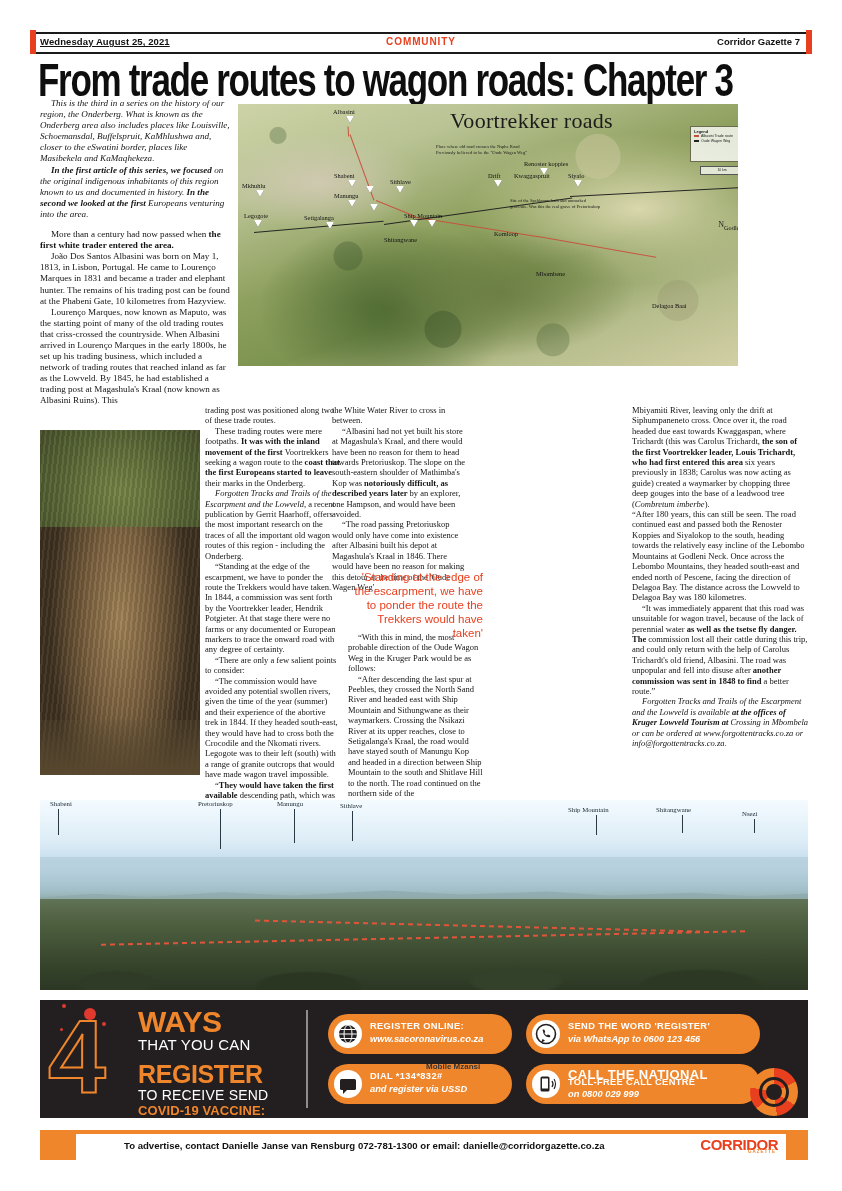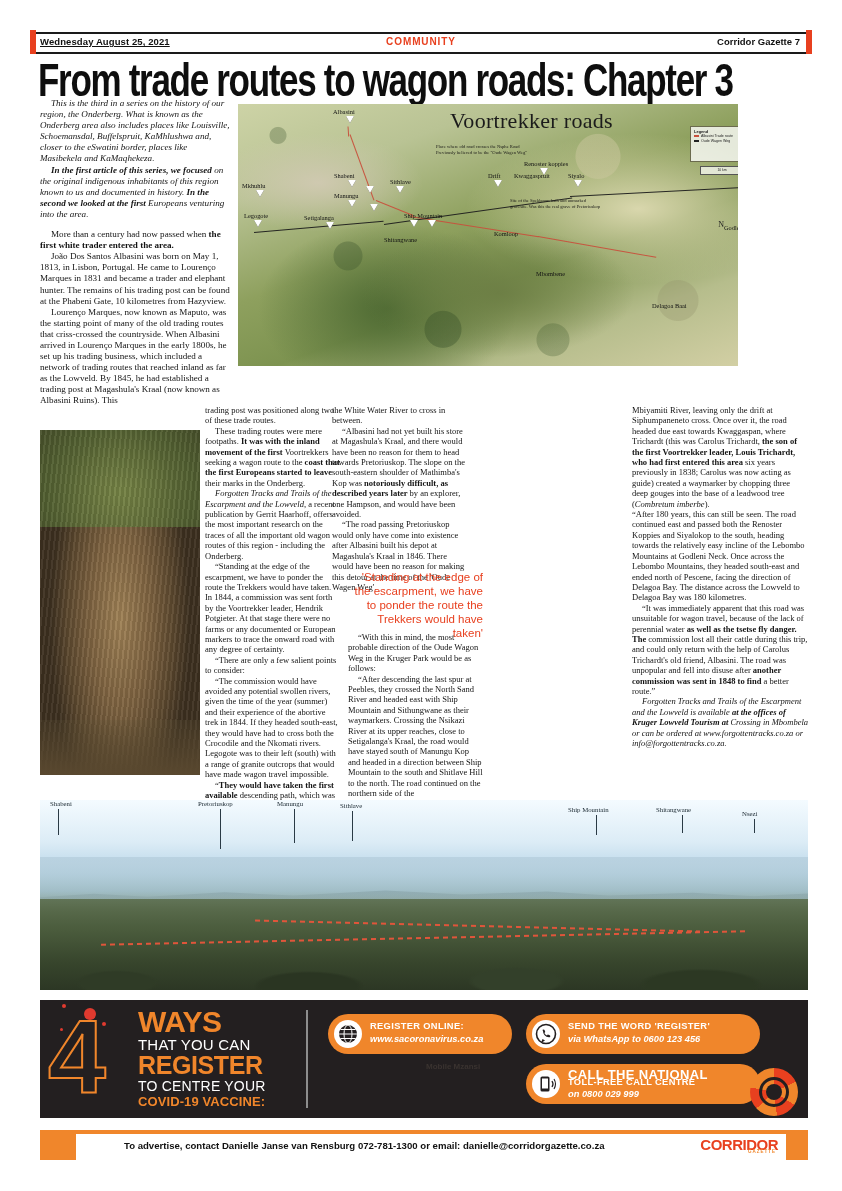--- a/index.html
+++ b/index.html
@@ -94,21 +94,21 @@
   .panolabel{position:absolute;font-family:"Liberation Serif",serif;font-size:6.8px;color:#1c2a33;white-space:nowrap;}
   .panoline{position:absolute;width:1px;background:#2a3a45;}
 
   
   .ad{position:absolute;left:40px;top:1000px;width:768px;height:118px;background:#231f20;}
   .ad .four{position:absolute;left:8px;top:8px;width:92px;height:102px;color:#f0862b;font-family:"Liberation Sans",sans-serif;font-weight:bold;font-size:104px;line-height:98px;-webkit-text-stroke:2px #f0862b;color:transparent;}
   .virus{position:absolute;background:#e03a2f;border-radius:50%;}
   .ad-ways{position:absolute;left:98px;top:8px;width:160px;font-family:"Liberation Sans",sans-serif;font-weight:bold;}
   .ad-ways .l1{font-size:30px;line-height:28px;color:#f0862b;letter-spacing:-.5px;}
   .ad-ways .l2{font-size:15px;line-height:17px;color:#ffffff;font-weight:normal;letter-spacing:.2px;}
-  .ad-ways .l3{font-size:25px;line-height:25px;color:#f0862b;letter-spacing:-.4px;}
+  .ad-ways .l3{font-size:25px;line-height:25px;color:#f0862b;letter-spacing:-.4px;margin-top:9px;}
   .ad-ways .l4{font-size:14px;line-height:16px;color:#ffffff;font-weight:normal;letter-spacing:.2px;}
   .ad-ways .l5{font-size:13px;line-height:15px;color:#f0862b;letter-spacing:.1px;}
   .ad-sep{position:absolute;left:266px;top:10px;width:1.5px;height:98px;background:#8d8d8d;}
   .adbtn{position:absolute;height:40px;background:#f0862b;border-radius:20px;}
   .adbtn .circ{position:absolute;left:6px;top:6px;width:28px;height:28px;border-radius:50%;background:#ffffff;}
   .adbtn .tx1{position:absolute;left:42px;top:7px;font-family:"Liberation Sans",sans-serif;font-weight:bold;font-size:9.3px;color:#ffffff;letter-spacing:.35px;white-space:nowrap;}
   .adbtn .tx2{position:absolute;left:42px;top:20px;font-family:"Liberation Sans",sans-serif;font-style:italic;font-weight:bold;font-size:9.3px;color:#ffffff;white-space:nowrap;}
   .adbtn .tx1b{position:absolute;left:42px;top:3px;font-family:"Liberation Sans",sans-serif;font-weight:bold;font-size:13px;color:#ffffff;letter-spacing:.35px;white-space:nowrap;}
   .adbtn .tx1c{position:absolute;left:42px;top:13px;font-family:"Liberation Sans",sans-serif;font-weight:bold;font-size:9.3px;color:#ffffff;letter-spacing:.35px;white-space:nowrap;}
   .adbtn .tx2c{position:absolute;left:42px;top:25px;font-family:"Liberation Sans",sans-serif;font-style:italic;font-weight:bold;font-size:9.3px;color:#ffffff;white-space:nowrap;}
@@ -272,39 +272,49 @@
     <div class="virus" style="left:44px;top:8px;width:12px;height:12px;"></div>
     <div class="virus" style="left:22px;top:4px;width:4px;height:4px;"></div>
     <div class="virus" style="left:62px;top:22px;width:4px;height:4px;"></div>
     <div class="virus" style="left:20px;top:28px;width:3px;height:3px;"></div>
     <div class="four">4</div>
 
     <div class="ad-ways">
       <div class="l1">WAYS</div>
       <div class="l2">THAT YOU CAN</div>
       <div class="l3">REGISTER</div>
-      <div class="l4">TO CENTRE YOUR</div>
+      <div class="l4">TO RECEIVE SEND</div>
       <div class="l5">COVID-19 VACCINE:</div>
     </div>
     <div class="ad-sep"></div>
 
     <div class="adbtn" style="left:288px;top:14px;width:184px;">
       <div class="circ">
         <svg viewBox="0 0 28 28" width="28" height="28" aria-hidden="true">
             <circle cx="14" cy="14" r="9" fill="#231f20"></circle>
             <ellipse cx="14" cy="14" rx="4" ry="9" fill="none" stroke="#fff" stroke-width="1"></ellipse>
             <line x1="5" y1="14" x2="23" y2="14" stroke="#fff" stroke-width="1"></line>
             <line x1="6.5" y1="9.5" x2="21.5" y2="9.5" stroke="#fff" stroke-width="1"></line>
             <line x1="6.5" y1="18.5" x2="21.5" y2="18.5" stroke="#fff" stroke-width="1"></line>
           </svg>
       </div>
       <div class="tx1">REGISTER ONLINE:</div>
       <div class="tx2">www.sacoronavirus.co.za</div>
     </div>
 
+    <div class="adbtn" style="left:288px;top:64px;width:184px;">
+      <div class="circ">
+        <svg viewBox="0 0 28 28" width="28" height="28" aria-hidden="true">
+            <rect x="6" y="9" width="16" height="11" rx="1.5" fill="#231f20"></rect>
+            <path d="M9 20 L9 24 L13 20 Z" fill="#231f20"></path>
+          </svg>
+      </div>
+      <div class="tx1">DIAL *134*832#</div>
+      <div class="tx2">and register via USSD</div>
+    </div>
 
     <div class="adbtn" style="left:486px;top:14px;width:234px;">
       <div class="circ">
         <svg viewBox="0 0 28 28" width="28" height="28" aria-hidden="true">
             <circle cx="14" cy="14" r="9.5" fill="none" stroke="#231f20" stroke-width="1.6"></circle>
             <path d="M9 23 L10.5 19 L13 20.5 Z" fill="#231f20"></path>
             <path d="M11 10.5 c0 4 2.5 6.5 6 6.8 c.8.1 1.2-.4 1.3-1 .1-.5-.1-.8-.6-1l-1.3-.6c-.4-.2-.7-.1-1 .2l-.5.6c-1.1-.6-2-1.5-2.6-2.6l.6-.5c.3-.3.4-.6.2-1l-.6-1.3c-.2-.5-.5-.7-1-.6-.6.1-1.1.5-1.1 1z" fill="#231f20"></path>
           </svg>
       </div>
       <div class="tx1">SEND THE WORD 'REGISTER'</div>

